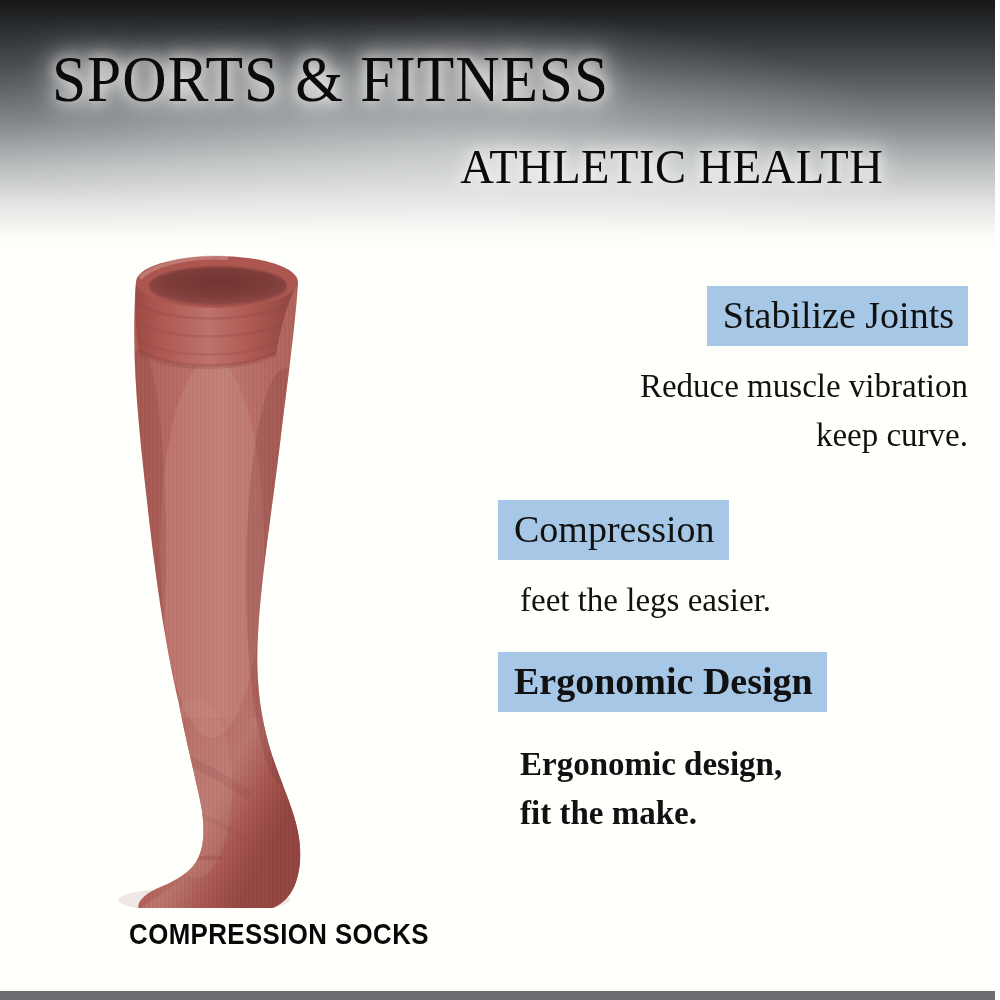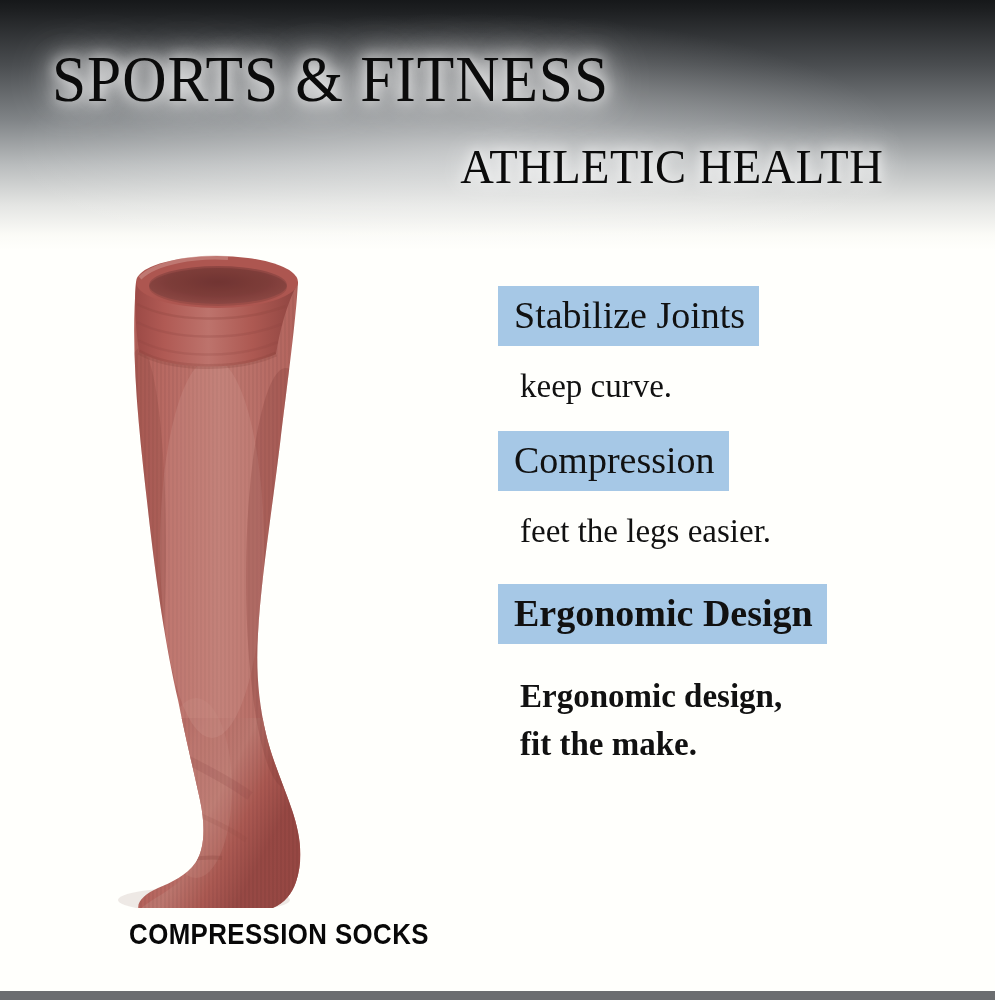--- a/index.html
+++ b/index.html
@@ -121,22 +121,22 @@
     white-space: nowrap;
   }
   .feature-body {
     margin: 16px 0 0 22px;
     font-size: 33px;
     line-height: 1.48;
     color: #111111;
   }
   .feature-body .ln { display: block; white-space: nowrap; }
 
-  .f1 { margin-top: 0; }
-  .f2 { margin-top: 20px; }
+  .f1 { margin-top: 0; text-align: right; }
+  .f2 { margin-top: 40px; }
   .f3 { margin-top: 28px; font-weight: bold; }
   .f3 .feature-body { margin-top: 28px; }
 
   
   .bottom-strip {
     position: absolute;
     left: 0;
     bottom: 0;
     width: 1000px;
     height: 9px;
@@ -254,20 +254,21 @@
     </svg>
   </div>
 
   <div class="product-caption">COMPRESSION SOCKS</div>
 
   <div class="features">
 
     <div class="feature f1">
       <div class="feature-heading">Stabilize Joints</div>
       <div class="feature-body">
+        <span class="ln">Reduce muscle vibration</span>
         <span class="ln">keep curve.</span>
       </div>
     </div>
 
     <div class="feature f2">
       <div class="feature-heading">Compression</div>
       <div class="feature-body">
         <span class="ln">feet the legs easier.</span>
       </div>
     </div>

